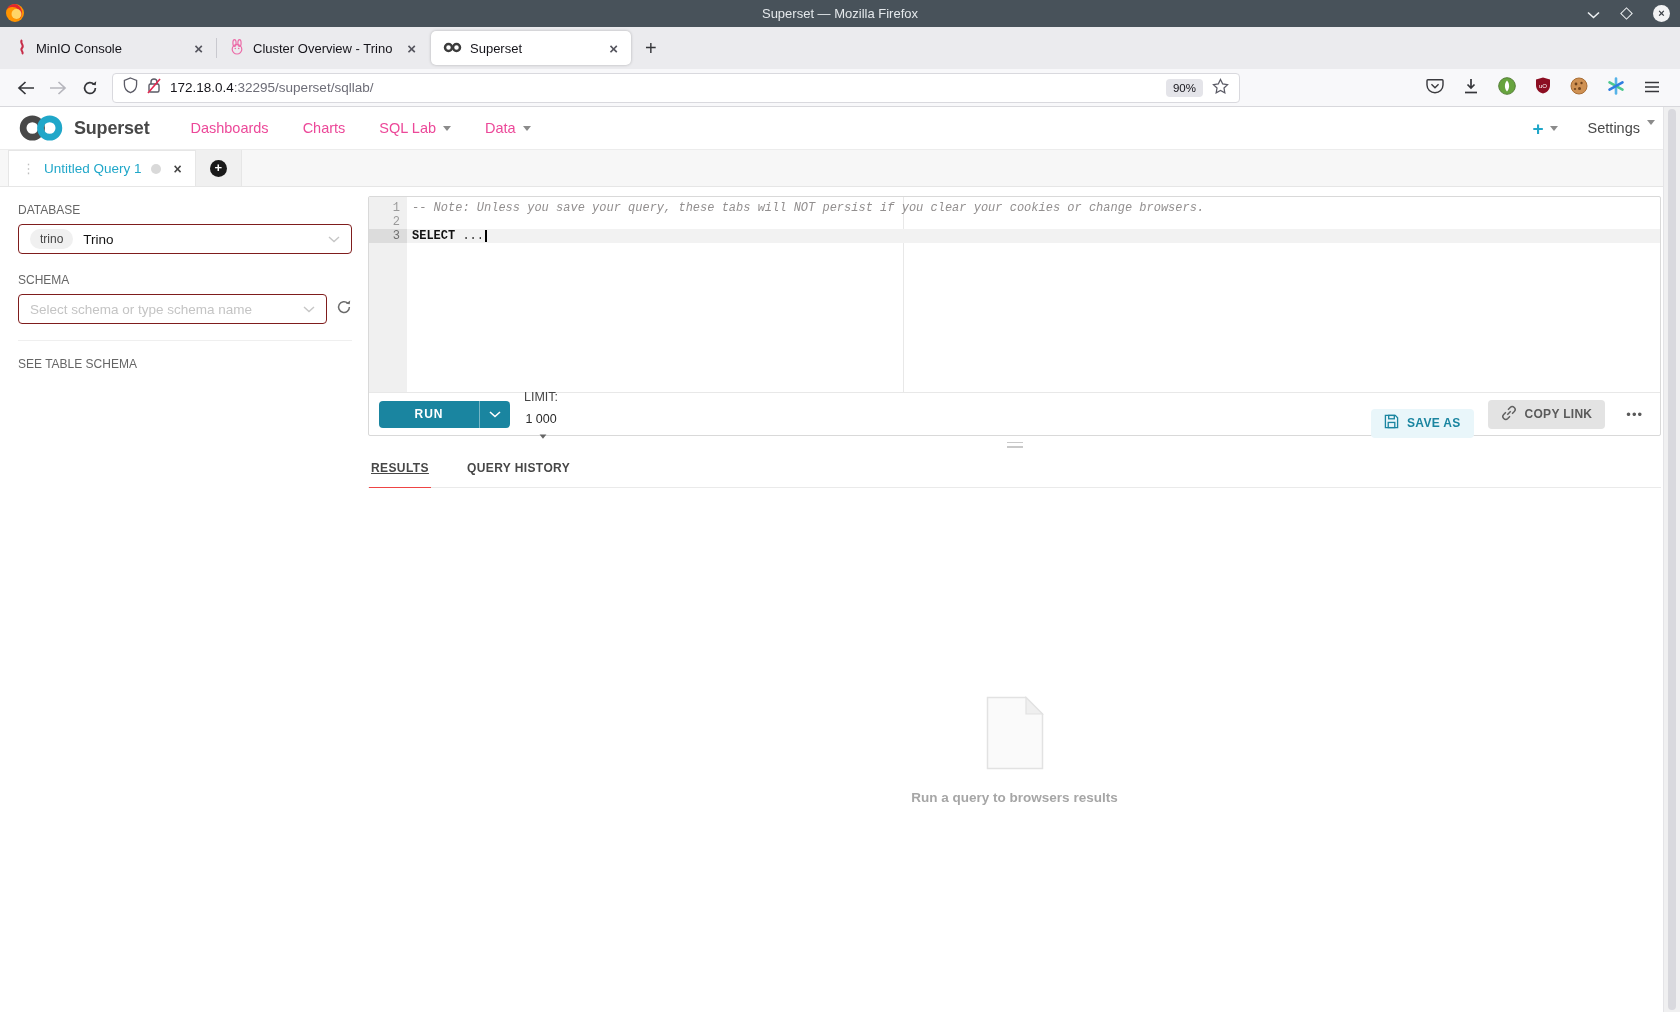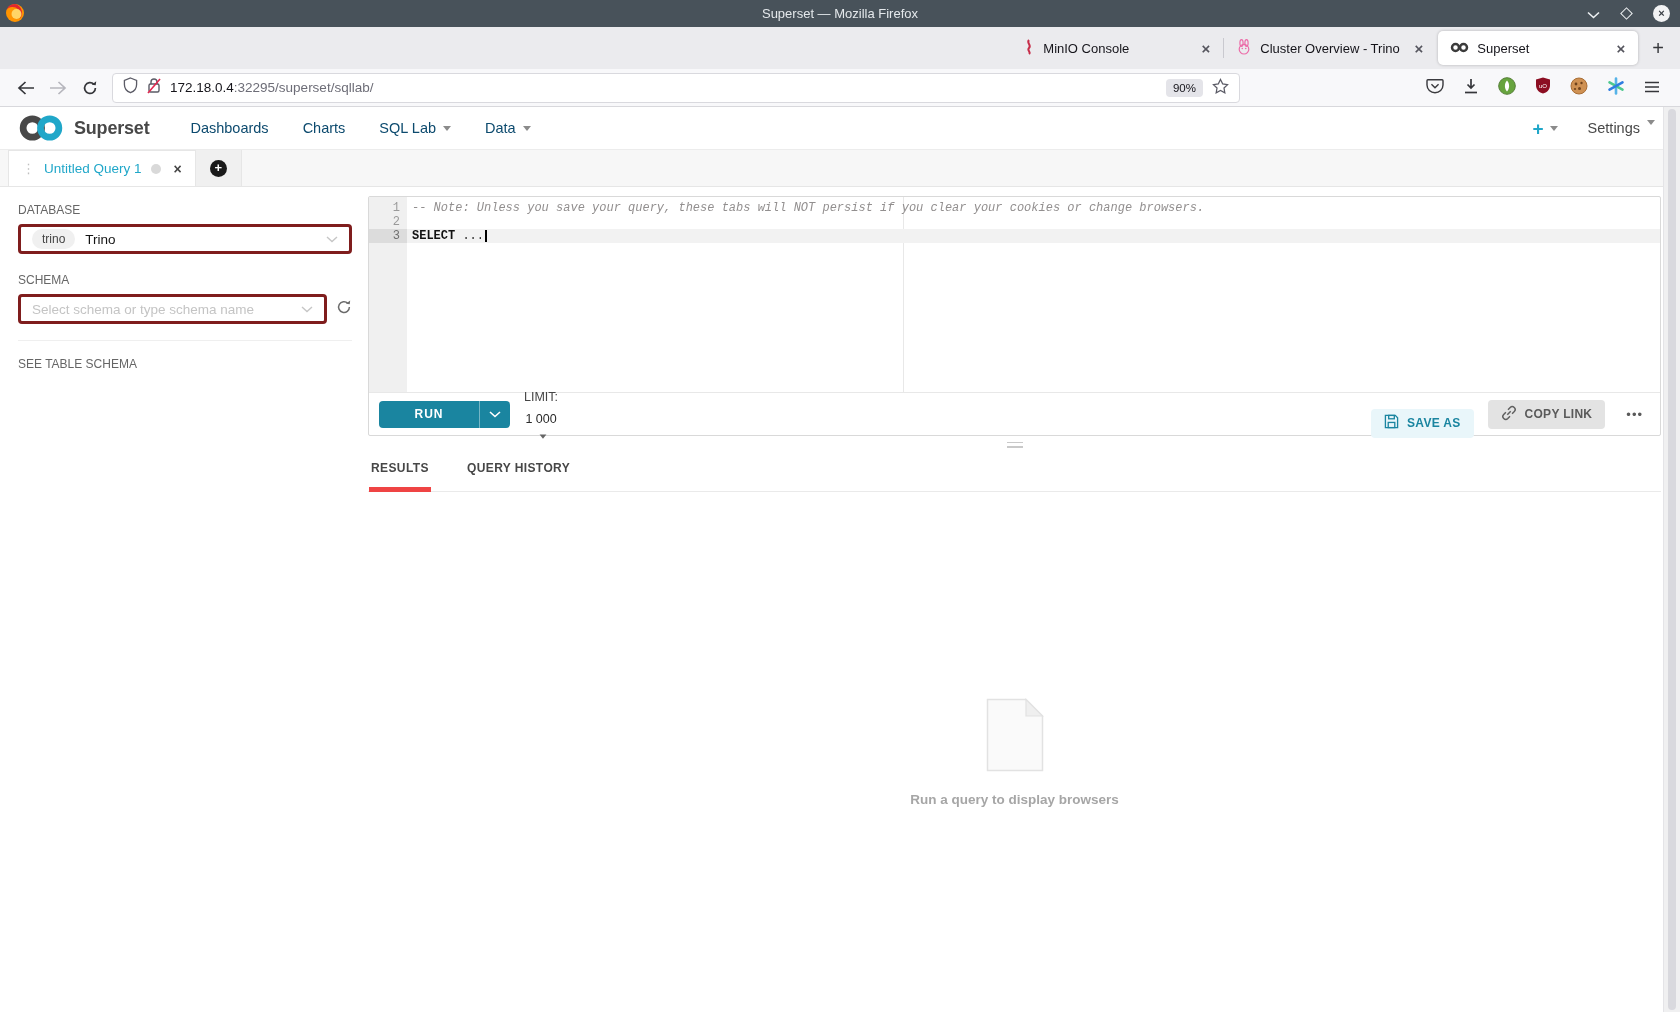--- a/index.html
+++ b/index.html
@@ -11,21 +11,21 @@
               display:flex; align-items:center; justify-content:center; }
   .fx-logo { position:absolute; left:5px; top:3px; }
   .win-title { color:#e4e8eb; font-size:13px; }
   .win-controls { position:absolute; right:10px; top:0; height:27px;
                   display:flex; align-items:center; gap:22px; }
   .diamond { width:9px; height:9px; border:1.5px solid #eef1f3; transform:rotate(45deg); display:inline-block; }
   .close-circle { width:17px; height:17px; border-radius:50%; background:#f2f3f4;
                   display:flex; align-items:center; justify-content:center;
                   color:#3b4046; font-size:11px; font-weight:bold; line-height:1; }
 
-  .tabbar { height:42px; background:#ebebee; display:flex; align-items:center; padding:0 4px;justify-content:flex-end; }
+  .tabbar { height:42px; background:#ebebee; display:flex; align-items:center; padding:0 4px; }
   .btab { height:42px; width:212px; display:flex; align-items:center; gap:8px;
           padding:0 10px 0 12px; font-size:13px; color:#15141a; }
   .btab .btab-title { flex:1; white-space:nowrap; overflow:hidden; }
   .btab .tab-close { color:#55555e; font-size:15px; font-weight:bold; padding:0 3px; }
   .btab.active { background:#fff; height:34px; border-radius:5px; margin:0 2px;
                  box-shadow:0 0 3px rgba(0,0,0,.25); width:200px; }
   .tab-sep { width:1px; height:20px; background:#c9c9cf; }
   .newtab-btn { font-size:20px; font-weight:300; color:#35363a; padding:0 12px; }
 
   .urlrow { height:38px; background:#f8f8fa; border-bottom:1px solid #d8d8dc;
@@ -40,21 +40,21 @@
   .zoom-badge { background:#e4e4e9; border-radius:4px; padding:3px 7px;
                 font-size:11.5px; color:#15141a; }
   .fx-icons { margin-left:auto; display:flex; align-items:center; gap:19px; padding-right:10px; }
 
   
   .app-navbar { height:43px; border-bottom:1px solid #ececec; display:flex;
                 align-items:center; padding:0 17px; background:#fff; }
   .brand { display:flex; align-items:center; gap:9px; }
   .brand-name { font-size:18px; font-weight:bold; color:#484848; letter-spacing:-.2px; }
   .nav-items { display:flex; margin-left:24px; }
-  .nav-item { padding:0 17px; font-size:14.5px; color:#0c4a6e; display:flex;
+  .nav-item { padding:0 17px; font-size:14.5px; color:#ec4899; display:flex;
               align-items:center; gap:7px; cursor:pointer; }
   .caret { width:0; height:0; border-left:4px solid transparent; border-right:4px solid transparent;
            border-top:5px solid #8b8b8b; display:inline-block; }
   .nav-right { margin-left:auto; display:flex; align-items:center; gap:30px; padding-right:8px; }
   .plus-btn { display:flex; align-items:center; gap:6px; }
   .plus-glyph { color:#20a7c9; font-size:19px; font-weight:bold; line-height:1; }
   .settings-btn { font-size:14.5px; color:#484848; display:flex; gap:7px; }
 
   .qtab-row { height:37px; background:#f7f7f7; border-bottom:1px solid #e6e6e6;
               display:flex; align-items:stretch; }
@@ -69,21 +69,21 @@
   .add-circle { width:17px; height:17px; border-radius:50%; background:#1a1a1a; color:#fff;
                 display:flex; align-items:center; justify-content:center;
                 font-size:13px; font-weight:bold; line-height:1; padding-bottom:1px; }
 
   .content { display:flex; height:825px; }
 
   
   .sidebar { width:368px; padding:16px 16px 0 18px; flex-shrink:0; }
   .side-label { font-size:12px; color:#666; margin-bottom:7px; }
   .select-row { display:flex; align-items:center; gap:9px; margin-bottom:19px; }
-  .select { flex:1; height:30px; border:3px solid #7f1d1d; border-radius:4px; background:#fff;
+  .select { flex:1; height:30px; border:1px solid #7f1d1d; border-radius:4px; background:#fff;
             display:flex; align-items:center; padding:0 11px; gap:10px; }
   .db-pill { background:#f0f0f0; border-radius:11px; padding:3px 10px; font-size:12px; color:#454545; }
   .db-name { font-size:13.5px; color:#141414; }
   .sel-chev { margin-left:auto; display:flex; }
   .placeholder { color:#c4c4c4; font-size:13.5px; }
   .side-divider { border-top:1px solid #efefef; margin:-3px 0 16px; }
 
   
   .main { flex:1; padding:9px 19px 0 0; display:flex; flex-direction:column; }
   .editor-box { border:1px solid #d9d9d9; border-radius:2px; height:240px;
@@ -121,21 +121,21 @@
   .copylink { background:#e3e3e3; color:#5a5a5a; }
   .more-btn { color:#5a5a5a; font-size:13px; letter-spacing:1px; padding:0 7px; }
 
   
   .drag-handle { height:13px; display:flex; flex-direction:column; align-items:center;
                  justify-content:center; gap:3px; margin-top:2px; }
   .drag-handle span { width:16px; height:1.5px; background:#c9c9c9; display:block; }
   .south-tabs { display:flex; gap:34px; border-bottom:1px solid #eaeaea; padding:0 1px; }
   .stab { font-size:12px; font-weight:bold; letter-spacing:.4px; color:#474747;
           padding:10px 2px 12px; }
-  .stab.active { border-bottom:5px solid #ef4444; margin-bottom:-1px; }
+  .stab.active { border-bottom:1px solid #ef4444; margin-bottom:-1px;text-decoration:underline; }
   .empty { flex:1; display:flex; flex-direction:column; align-items:center; justify-content:center; }
   .empty-msg { margin-top:16px; font-size:13.5px; font-weight:bold; color:#a6a6a6; }
 
   
   .scrollbar { position:absolute; right:0; top:107px; bottom:0; width:17px;
                background:#f0f0f1; border-left:1px solid #e4e4e7; }
   .scroll-thumb { position:absolute; left:4px; right:4px; top:2px; bottom:2px;
                   border-radius:5px; background:#d9d9de; }
 </style>
 </head>
@@ -434,20 +434,20 @@
       <span class="stab">QUERY HISTORY</span>
     </div>
 
     <div class="empty">
       <span>
         <svg width="58" height="74" viewBox="0 0 58 74">
             <path d="M1.5 1.5 H40 L56.5 18 V72.5 H1.5 Z" fill="#fafafa" stroke="#e2e2e2" stroke-width="1.5"></path>
             <path d="M40 1.5 V18 H56.5 Z" fill="#efefef" stroke="#e2e2e2" stroke-width="1.2"></path>
           </svg>
       </span>
-      <span class="empty-msg">Run a query to display browsers</span>
+      <span class="empty-msg">Run a query to browsers results</span>
     </div>
   </div>
 </div>
 
 <div class="scrollbar">
   <div class="scroll-thumb"></div>
 </div>
 
 </body></html>

